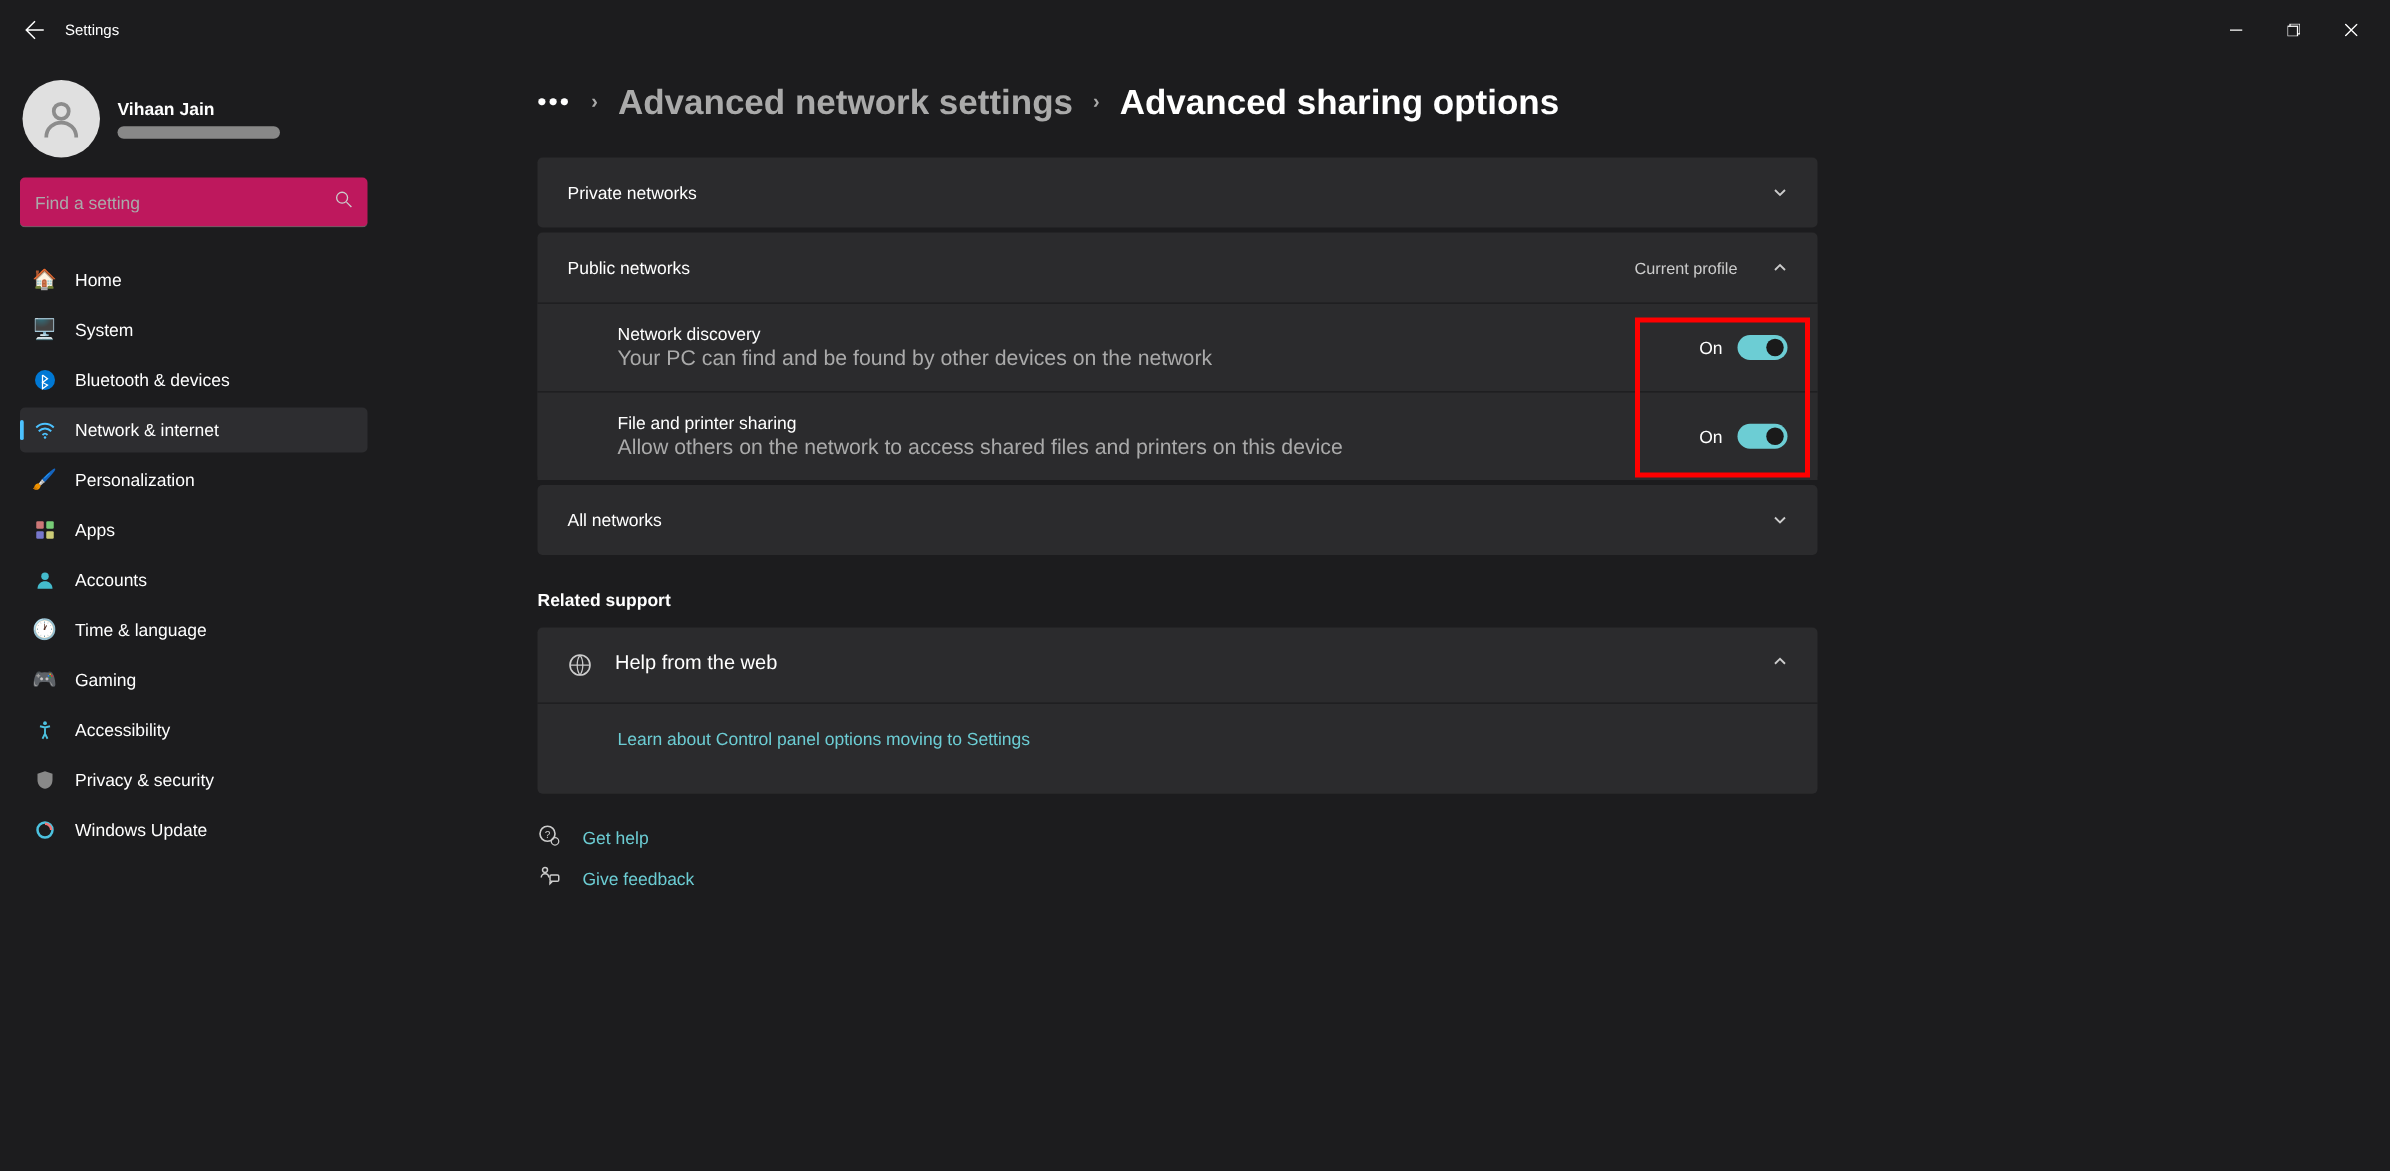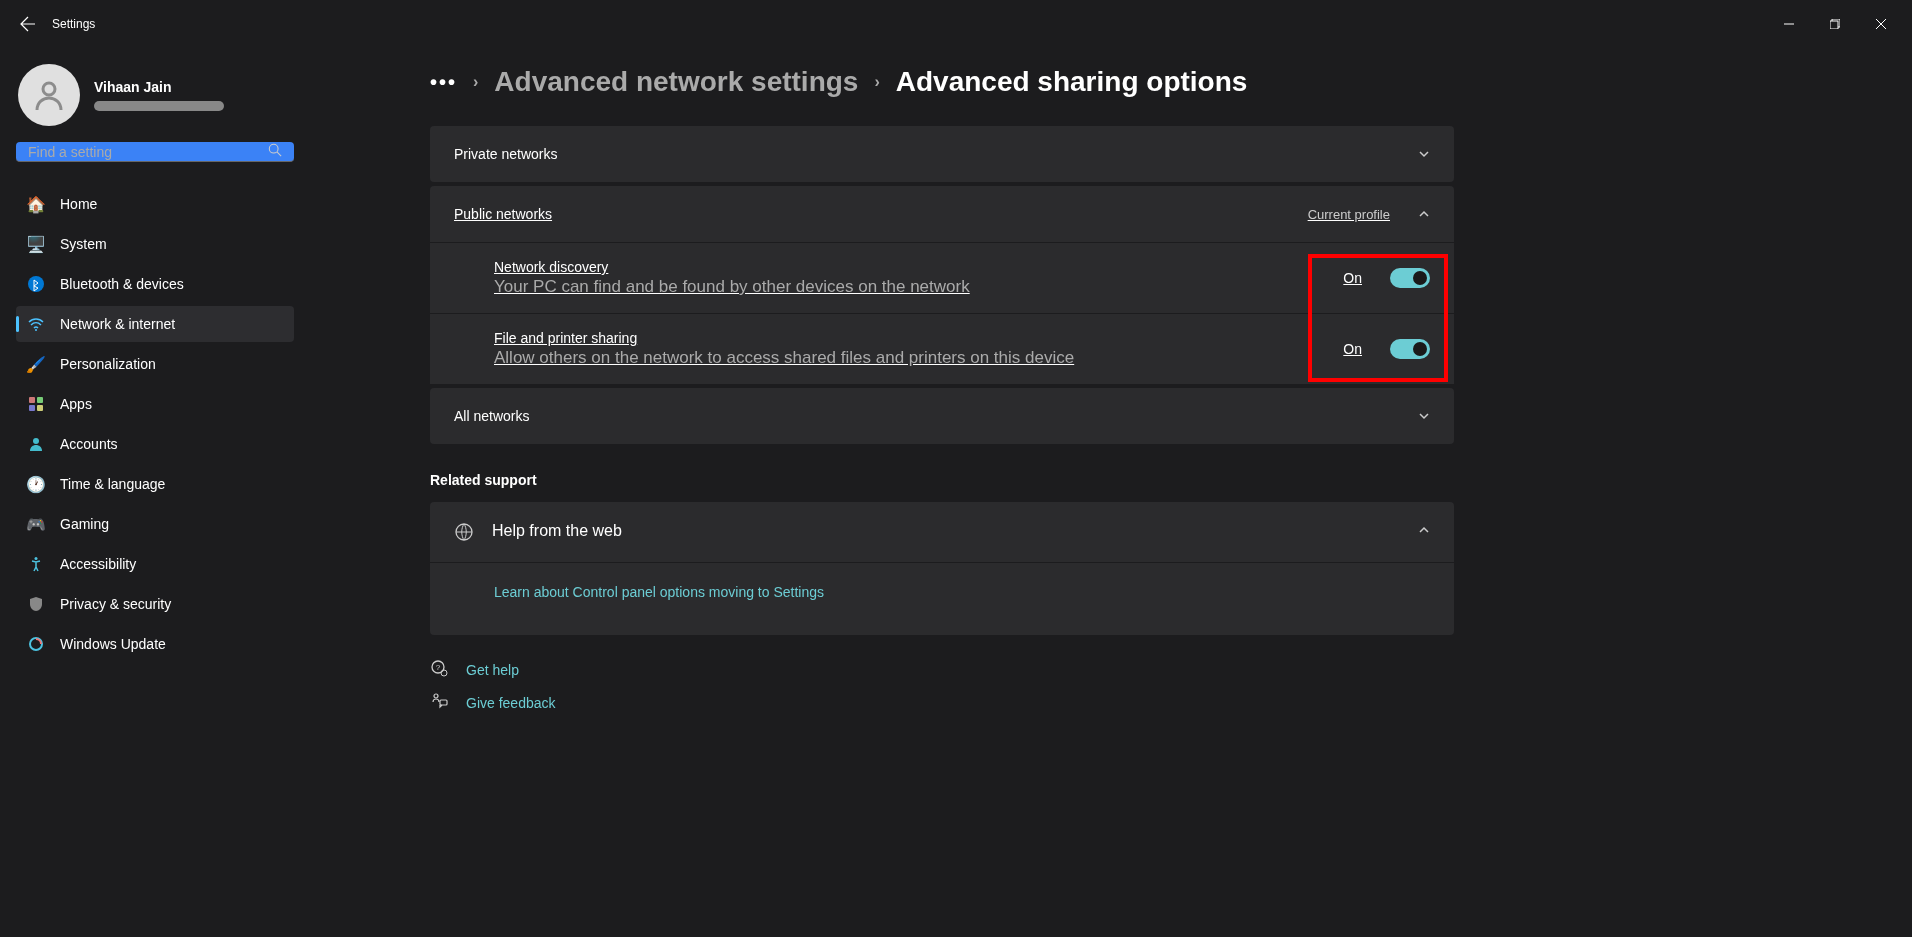--- a/index.html
+++ b/index.html
@@ -98,22 +98,22 @@
       background: #888;
       border-radius: 5px;
       margin-top: 6px;
     }
     .search-box {
       position: relative;
       margin-bottom: 24px;
     }
     .search-input {
       width: 100%;
-      height: 20px;
-      background: #3b82f6;
+      height: 40px;
+      background: #be185d;
       border: none;
       border-bottom: 1px solid #666;
       border-radius: 4px;
       padding: 0 40px 0 12px;
       color: #fff;
       font-size: 14px;
     }
     .search-input::placeholder {
       color: #aaa;
     }
@@ -234,21 +234,21 @@
       color: #fff;
     }
     .setting-desc {
       font-size: 17px;
       color: #aaa;
       margin-top: 2px;
     }
     .toggle-wrap {
       display: flex;
       align-items: center;
-      gap: 28px;
+      gap: 12px;
     }
     .toggle-label {
       font-size: 14px;
     }
     .toggle {
       width: 40px;
       height: 20px;
       background: #6ccdd4;
       border-radius: 10px;
       position: relative;
@@ -469,21 +469,21 @@
         <span class="right-meta">
           <span class="chevron">
               <svg viewBox="0 0 12 12">
                 <path d="M2 4l4 4 4-4" stroke="#ccc" stroke-width="1.5" fill="none"></path>
               </svg>
             </span>
         </span>
       </div>
     </div>
 
-    <div class="panel" style="position:relative;text-decoration:underline;">
+    <div class="panel" style="position:relative;">
       <div class="panel-header">
         <span>Public networks</span>
         <span class="right-meta">
           <span>Current profile</span>
           <span class="chevron">
               <svg viewBox="0 0 12 12">
                 <path d="M2 8l4-4 4 4" stroke="#ccc" stroke-width="1.5" fill="none"></path>
               </svg>
             </span>
         </span>

